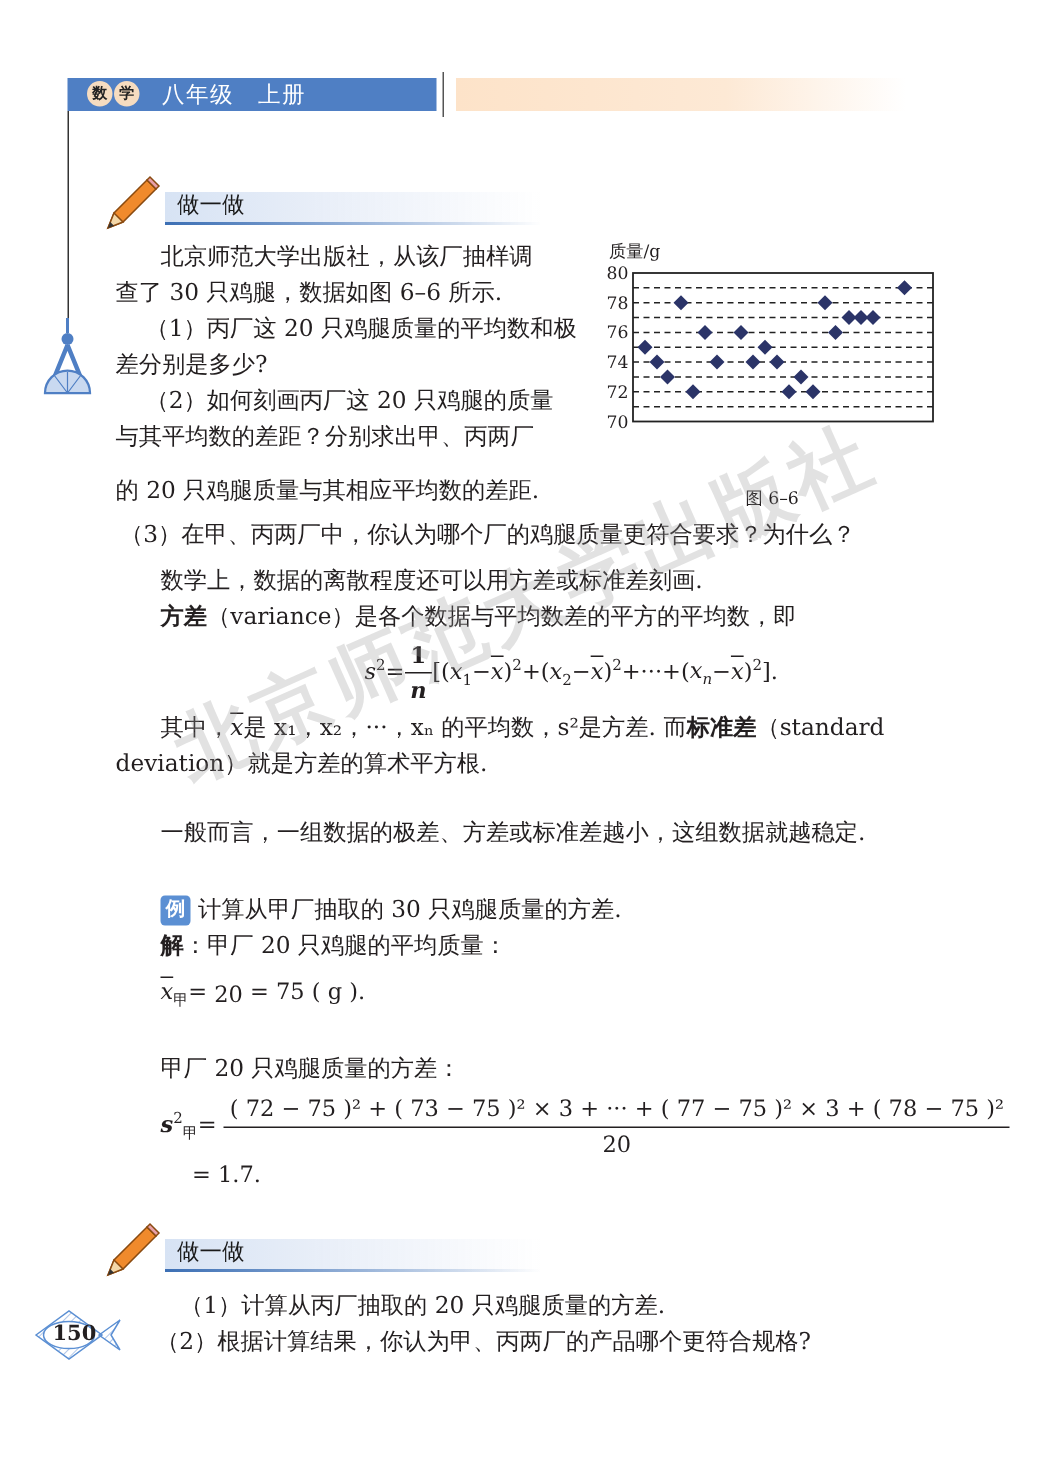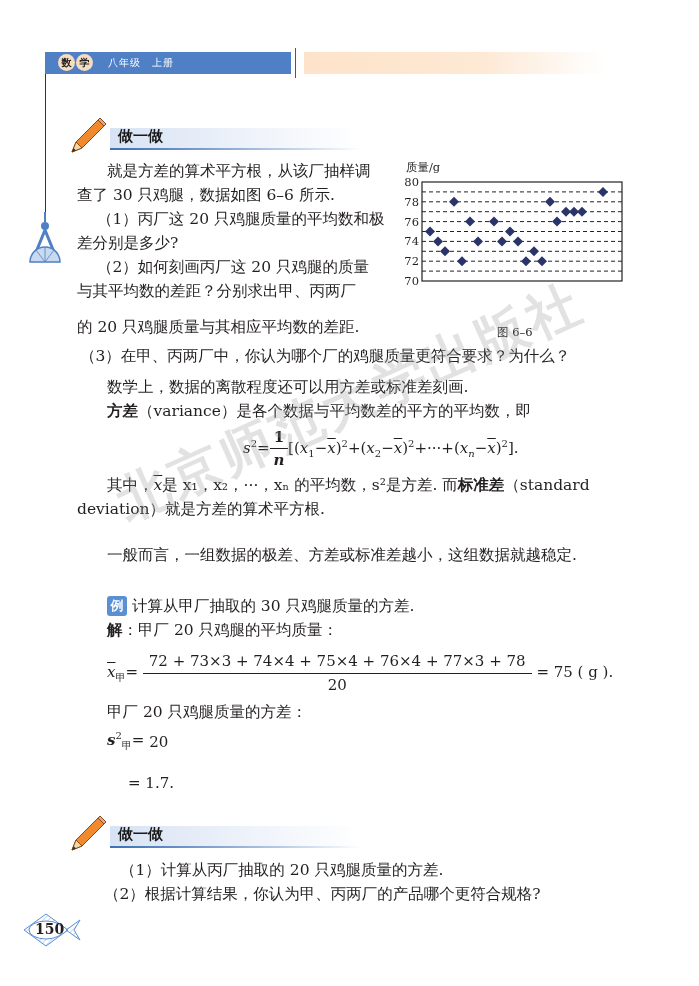--- a/index.html
+++ b/index.html
@@ -13,39 +13,39 @@
   }
   .header-logo {
     left: 58px; top: 54px; height: 18px; display: flex; gap: 1px;
   }
   .header-logo span {
     display: inline-block; width: 17px; height: 17px; border-radius: 50%;
     background: #f6dcc0; color: #222; font-size: 10px; font-weight: bold;
     text-align: center; line-height: 17px; font-family: "DejaVu Sans", sans-serif;
   }
   .header-title {
-    left: 108px; top: 53px; color: #ffffff; font-size: 10px; line-height: 20px;
+    left: 108px; top: 53px; color: #ffffff; font-size: 15px; line-height: 20px;
     font-family: "DejaVu Sans", sans-serif; letter-spacing: 1px; white-space: pre;
   }
   .header-sep { left: 295px; top: 48px; width: 1px; height: 30px; background: #555; }
   .header-grad {
     left: 304px; top: 52px; width: 300px; height: 22px;
     background: linear-gradient(to right, #fde3c9 0%, #fde9d5 60%, rgba(255,240,228,0) 100%);
   }
   .margin-line { left: 45px; top: 74px; width: 1px; height: 140px; background: #333; }
   .compass { left: 22px; top: 212px; width: 46px; height: 56px; }
   .section-head { height: 26px; }
   .section-head .bar {
     position: absolute; left: 44px; top: 4px; width: 250px; height: 20px;
     background: linear-gradient(to right, #d7e3f4 0%, #e8eef8 40%, rgba(255,255,255,0) 100%);
     border-bottom: 2px solid #3c6fb4;
     border-image: linear-gradient(to right, #3c6fb4, rgba(60,111,180,0)) 1;
   }
   .section-head .label {
-    position: absolute; left: 52px; top: 3px; font-size: 15px; font-weight: bold;
+    position: absolute; left: 52px; top: 3px; font-size: 15px; font-weight: normal;
     font-family: "DejaVu Sans", sans-serif; color: #1a1a1a;
   }
   .section-head .pencil { position: absolute; left: 0; top: -8px; width: 42px; height: 40px; }
   .p { font-size: 15.5px; line-height: 24px; white-space: nowrap; }
   .b { font-weight: bold; font-family: "DejaVu Sans", sans-serif; margin-top: 35px; }
   .formula { font-size: 15px; white-space: nowrap; }
   .frac { display: inline-flex; flex-direction: column; align-items: center; vertical-align: middle; }
   .frac .num { padding: 0 4px 2px 4px; border-bottom: 1px solid #231f20; }
   .frac .den { padding-top: 2px; }
   .ex-badge {
@@ -53,21 +53,21 @@
     border-radius: 3px; font-size: 13px; text-align: center; line-height: 20px;
     font-family: "DejaVu Sans", sans-serif; font-weight: bold; vertical-align: 1px;
   }
   .chart-title { font-size: 11.5px; }
   .chart-label { font-size: 11.5px; }
   .watermark {
     left: 120px; top: 470px; font-size: 52px; color: rgba(150,150,150,0.28);
     transform: rotate(-24deg); transform-origin: left center; white-space: nowrap;
     font-family: "DejaVu Serif", serif; font-weight: bold; letter-spacing: 4px; pointer-events: none;
   }
-  .page-num-wrap { left: 22px; top: 912px; width: 62px; height: 36px; }
+  .page-num-wrap { left: 22px; top: 872px; width: 62px; height: 36px; }
   .page-num { position: absolute; left: 13px; top: 9px; font-size: 14px; font-weight: bold; }
   .overline { text-decoration: overline; font-style: italic; }
   i.v { font-style: italic; font-family: "DejaVu Serif", serif; }
   sup, sub { font-size: 10px; }
 </style>
 </head>
 <body>
 
 <div class="abs header-bar"></div>
 <div class="abs header-logo">
@@ -91,21 +91,21 @@
   <div class="bar"></div>
   <svg class="pencil" viewBox="0 0 42 40">
     <polygon points="6,36 10,26 32,4 38,10 16,32" fill="#f08a2c" stroke="#8a4a10" stroke-width="1"></polygon>
     <polygon points="32,4 38,10 40,8 34,2" fill="#e8a0a8" stroke="#8a4a10" stroke-width="1"></polygon>
     <polygon points="6,36 10,26 16,32" fill="#f3d7a8" stroke="#8a4a10" stroke-width="1"></polygon>
     <polygon points="6,36 7.5,32 10,34.5" fill="#333"></polygon>
   </svg>
   <div class="label">做一做</div>
 </div>
 
-<div class="abs p" style="left:107px; top:159px;">就是方差的算术平方根，从该厂抽样调</div>
+<div class="abs p" style="left:107px; top:159px;">北京师范大学出版社，从该厂抽样调</div>
 <div class="abs p" style="left:77px; top:183px;">查了 30 只鸡腿，数据如图 6–6 所示.</div>
 <div class="abs p" style="left:97px; top:207px;">（1）丙厂这 20 只鸡腿质量的平均数和极</div>
 <div class="abs p" style="left:77px; top:231px;">差分别是多少?</div>
 <div class="abs p" style="left:97px; top:255px;">（2）如何刻画丙厂这 20 只鸡腿的质量</div>
 <div class="abs p" style="left:77px; top:279px;">与其平均数的差距？分别求出甲、丙两厂</div>
 <div class="abs p" style="left:77px; top:303px;margin-top:12px;">的 20 只鸡腿质量与其相应平均数的差距.</div>
 <div class="abs p" style="left:80px; top:328px;margin-top:16px;">（3）在甲、丙两厂中，你认为哪个厂的鸡腿质量更符合要求？为什么？</div>
 
 <div class="abs chart-title" style="left:406px; top:160px;">质量/g</div>
 <svg class="abs" id="chart" style="left:400px; top:175px;" width="230" height="115">
@@ -167,29 +167,29 @@
 <div class="abs p" style="left:107px; top:594px;">
   <span class="ex-badge">例</span>
   <span>计算从甲厂抽取的 30 只鸡腿质量的方差.</span>
 </div>
 <div class="abs p" style="left:107px; top:618px;">
   <span class="b">解</span><span>：甲厂 20 只鸡腿的平均质量：</span>
 </div>
 <div class="abs formula" style="left:107px; top:652px;">
   <span class="overline" style="font-style:italic;">x</span><sub>甲</sub>=
   <span class="frac">
-      <span class="num" style="padding:0 6px 3px 6px;">72 + 73×3 + 74×4 + 75×4 + 76×4 + 77×3 + 78</span>
       <span class="den">20</span>
     </span>
   <span>= 75 ( g ).</span>
 </div>
 <div class="abs p" style="left:107px; top:700px;">甲厂 20 只鸡腿质量的方差：</div>
 <div class="abs formula" style="left:107px; top:730px;">
   <i class="v" style="font-weight:bold;">s</i><sup>2</sup><sub>甲</sub>=
   <span class="frac">
+      <span class="num" style="padding:0 4px 3px 4px;">( 72 − 75 )² + ( 73 − 75 )² × 3 + ··· + ( 77 − 75 )² × 3 + ( 78 − 75 )²</span>
       <span class="den">20</span>
     </span>
 </div>
 <div class="abs formula" style="left:128px; top:774px;">= 1.7.</div>
 
 <div class="abs section-head" style="left:66px; top:822px; width:300px;">
   <div class="bar"></div>
   <svg class="pencil" viewBox="0 0 42 40">
     <polygon points="6,36 10,26 32,4 38,10 16,32" fill="#f08a2c" stroke="#8a4a10" stroke-width="1"></polygon>
     <polygon points="32,4 38,10 40,8 34,2" fill="#e8a0a8" stroke="#8a4a10" stroke-width="1"></polygon>

